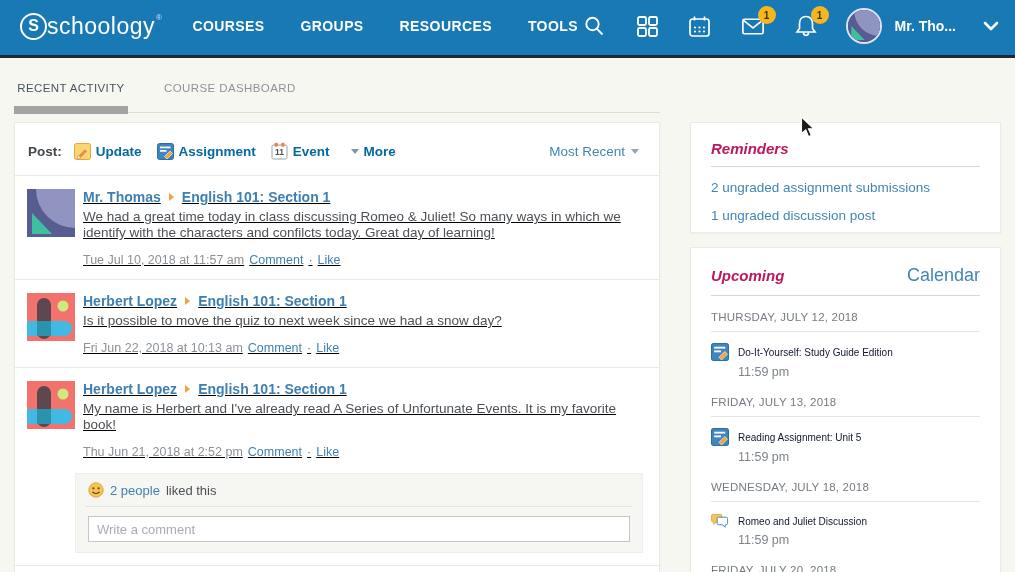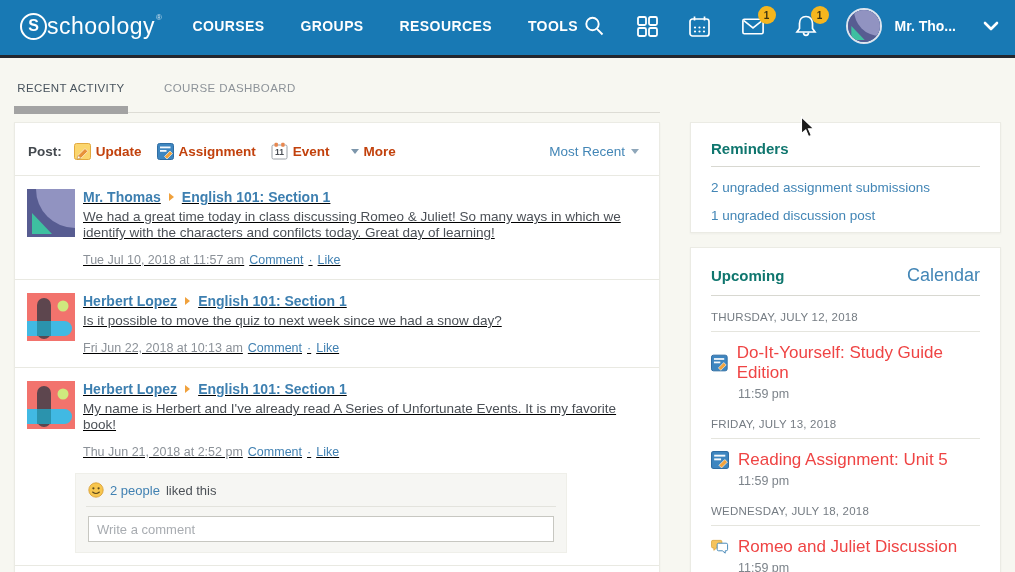--- a/index.html
+++ b/index.html
@@ -40,21 +40,21 @@
   
   .main-card { position:absolute; left:14px; top:122px; width:646px; height:480px;
                background:#fff; border:1px solid #ebebe4; box-shadow:0 1px 2px rgba(0,0,0,.04); }
   .side-card { position:absolute; left:690px; width:311px; background:#fff;
                border:1px solid #ebebe4; box-shadow:0 1px 2px rgba(0,0,0,.04); }
 
   
   .post-bar { display:flex; align-items:center; padding:19px 20px 15px 13px; }
   .post-label { font-size:13.5px; font-weight:bold; color:#43484e; margin-right:12px; }
   .post-action { display:flex; align-items:center; gap:5px; margin-right:15px; cursor:pointer; }
-  .post-action .lbl { font-size:13.5px; font-weight:bold; color:#c2410c; }
+  .post-action .lbl { font-size:13.5px; font-weight:bold; color:#0369a1; }
   .caret-down { width:0; height:0; border-left:4.5px solid transparent;
                 border-right:4.5px solid transparent; border-top:5.5px solid #7d96ab; }
   .sort-btn { margin-left:auto; display:flex; align-items:center; gap:6px; cursor:pointer; }
   .sort-btn .lbl { font-size:13.5px; color:#4386b6; }
   .sep { border-top:1px solid #e9e9e2; }
 
   
   .post { display:flex; padding:13px 12px 12px 12px; }
   .post-avatar { width:48px; height:48px; flex:none; overflow:hidden; }
   .post-body { margin-left:8px; flex:1;text-decoration:underline; }
@@ -62,43 +62,43 @@
                align-items:center; gap:8px; }
   .post-head a { cursor:pointer; }
   .bc-arrow { width:0; height:0; border-top:4.5px solid transparent;
               border-bottom:4.5px solid transparent; border-left:5.5px solid #f0a13c; }
   .post-text { font-size:13.5px; color:#4c5157; line-height:16px; margin-top:4px; max-width:560px; }
   .post-meta { margin-top:12px; font-size:12.5px; color:#8b9198; display:flex; gap:5px; }
   .post-meta .act { color:#4181b2; cursor:pointer; }
   .post-meta .dot { color:#4181b2; }
 
   
-  .liked-wrap { margin:14px 8px 2px 60px; width:492px; background:#f6f6f3;
+  .liked-wrap { margin:14px 8px 2px 60px; width:568px; background:#f6f6f3;
                 border:1px solid #efefe9; padding:8px 12px 10px 12px; }
   .liked-row { display:flex; align-items:center; gap:6px; font-size:13px; color:#4c5157; }
   .liked-row .people { color:#4181b2; cursor:pointer; }
   .liked-sep { border-top:1px solid #e3e3dd; margin:8px -2px 9px -2px; }
   .comment-input { width:100%; height:26px; border:1px solid #c7c7c1; background:#fff;
                    font-family:inherit; font-size:13px; color:#4c5157; padding:0 8px; }
   .comment-input::placeholder { color:#a8acb1; }
 
   
   .reminders { top:122px; height:111px; padding:17px 20px; }
-  .side-title { font-size:15px; font-weight:bold; color:#0f766e; }
+  .side-title { font-size:15px; font-weight:bold; color:#be185d;font-style:italic; }
   .side-hr { border-top:1px solid #d8d8d1; margin-top:9px; }
   .rem-link { display:block; font-size:13.5px; color:#4386b6; margin-top:13px; cursor:pointer; }
 
   .upcoming { top:247px; height:331px; padding:17px 20px; }
   .up-head { display:flex; align-items:baseline; }
   .cal-link { margin-left:auto; font-size:18px; color:#4386b6; cursor:pointer; }
   .date-label { font-size:11.5px; color:#757c83; letter-spacing:.2px; margin-top:17px; }
   .date-label.first { margin-top:15px; }
   .date-hr { border-top:1px solid #e5e5de; margin-top:8px; }
   .event-row { display:flex; align-items:center; gap:9px; margin-top:11px; }
-  .event-title { font-size:17px; color:#ef4444; cursor:pointer; }
+  .event-title { font-size:10px; color:#0f172a; cursor:pointer; }
   .event-time { font-size:12.5px; color:#7d848b; margin:4px 0 0 27px; }
 
   
   .cursor { position:absolute; left:800px; top:116px; pointer-events:none; }
 </style>
 </head>
 <body>
 
 <svg width="0" height="0" style="position:absolute">
   <defs>

